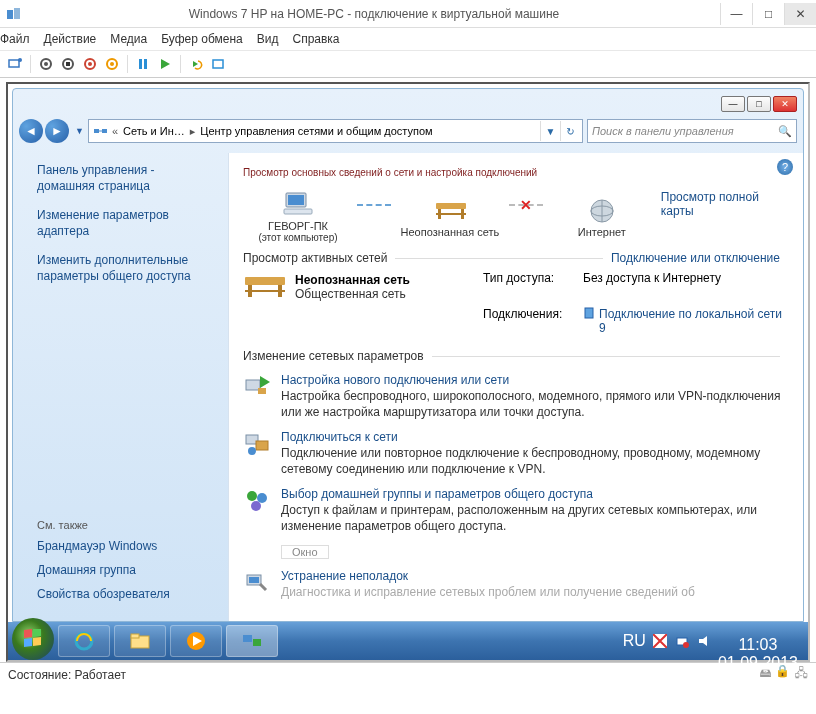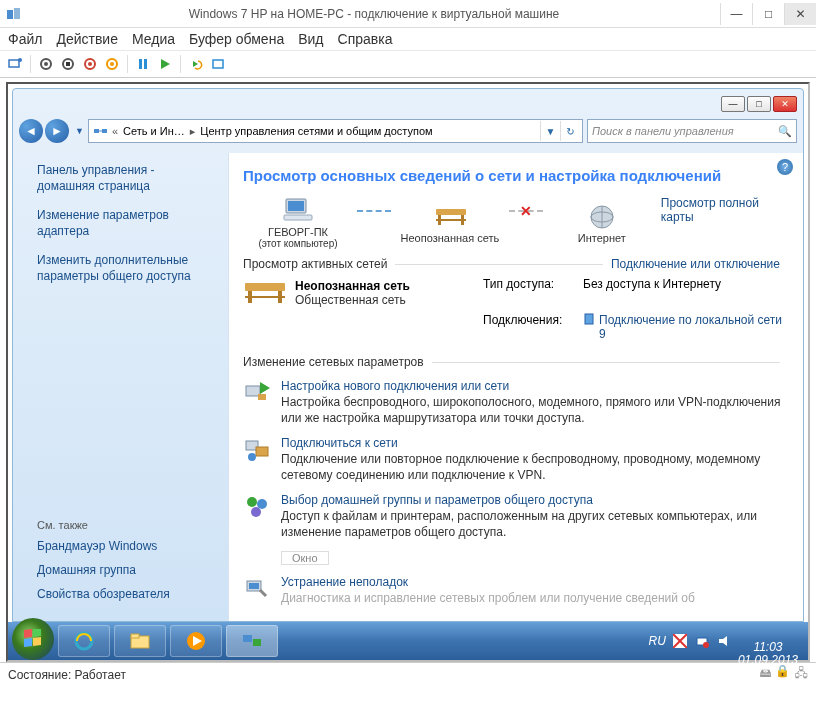--- a/index.html
+++ b/index.html
@@ -7,21 +7,21 @@
 
 
 .host-title { display:flex; align-items:center; height:28px; background:#fff; border-bottom:1px solid #ddd; }
 .host-icon { width:16px; height:16px; margin:0 6px; }
 .host-title-text { flex:1; text-align:center; font-size:12px; color:#555; }
 .host-btns { display:flex; }
 .host-btn { width:32px; height:22px; display:flex; align-items:center; justify-content:center; font-size:12px; color:#444; border-left:1px solid #ddd; }
 .host-btn.close { background:#e8e8e8; }
 
 
-.host-menu { display:flex; height:22px; padding:2px 8px; font-size:14px; gap:14px; align-items:center; }
+.host-menu { display:flex; height:22px; padding:2px 0; font-size:12px; gap:14px; align-items:center; }
 .host-menu span { color:#333; }
 
 
 .host-toolbar { display:flex; align-items:center; height:28px; padding:2px 6px; border-top:1px solid #e8e8e8; border-bottom:1px solid #ccc; gap:4px; }
 .tib { width:18px; height:18px; display:flex; align-items:center; justify-content:center; font-size:12px; }
 .sep { width:1px; height:18px; background:#ddd; margin:0 2px; }
 
 
 .vm { margin:4px 6px 0 6px; height:580px; border-top:2px solid #555; border-left:2px solid #555; border-right:2px solid #bbb; border-bottom:2px solid #bbb; background:#fff; display:flex; flex-direction:column; }
 
@@ -46,21 +46,21 @@
 
 .cpbody { flex:1; display:flex; overflow:hidden; }
 .sidebar { width:215px; background:transparent; padding:10px 24px; font-size:12px; display:flex; flex-direction:column; }
 .sidebar .item { color:#1a4f8a; margin-bottom:14px; line-height:1.3; cursor:pointer; }
 .sidebar .spacer { flex:1; }
 .sidebar .see { color:#555; font-size:11px; margin-bottom:8px; }
 .sidebar .slink { color:#1a4f8a; margin-bottom:10px; }
 
 .content { flex:1; background:#fff; border-left:1px solid #d6e2ef; padding:10px 14px 0 14px; overflow:hidden; position:relative; }
 .help { position:absolute; top:6px; right:10px; width:16px; height:16px; border-radius:50%; background:radial-gradient(#74b0e8,#2a6aa6); color:#fff; font-size:11px; display:flex; align-items:center; justify-content:center; }
-h1.main { color:#3b82f6; font-size:15px; font-weight:700; margin:4px 0 12px 0; }
+h1.main { color:#7f1d1d; font-size:10px; font-weight:400; margin:4px 0 12px 0; }
 
 
 .maprow { display:flex; align-items:center; gap:4px; }
 .mapitem { display:flex; flex-direction:column; align-items:center; width:115px; font-size:11px; color:#333; text-align:center; }
 .mapicon { width:32px; height:30px; display:flex; align-items:center; justify-content:center; }
 .mapline { height:2px; border-top:2px dashed #6aa4d6; flex-shrink:0; width:34px; margin-top:14px; align-self:flex-start; }
 .mapline.x { border-top:2px dashed #bbb; position:relative; }
 .redx { position:absolute; left:50%; top:-9px; transform:translateX(-50%); color:#d22; font-weight:bold; font-size:14px; }
 .maplink { margin-left:auto; color:#1a4f8a; font-size:12px; align-self:flex-start; }
 
@@ -77,21 +77,21 @@
 .option { display:flex; gap:10px; margin:10px 0; font-size:12px; }
 .opticon { width:28px; height:28px; flex-shrink:0; display:flex; align-items:center; justify-content:center; }
 .opttitle { color:#1a4f8a; margin-bottom:2px; }
 .optdesc { color:#333; line-height:1.3; }
 
 
 .taskbar { height:38px; background:linear-gradient(180deg,#67a0d8 0,#3d74b0 50%,#2b5f9c 100%); display:flex; align-items:center; padding:0 4px; }
 .start { width:42px; height:42px; margin-top:-4px; border-radius:50%; background:radial-gradient(circle at 40% 40%,#8fd16a,#3a7a1e 40%,#1b4068); display:flex; align-items:center; justify-content:center; }
 .tbtn { width:52px; height:32px; margin-left:4px; border:1px solid rgba(255,255,255,.3); border-radius:3px; background:rgba(255,255,255,.1); display:flex; align-items:center; justify-content:center; }
 .tbtn.active { background:rgba(255,255,255,.35); }
-.tray { margin-left:auto; display:flex; align-items:center; gap:6px; color:#fff; font-size:12px; padding-right:6px;font-style:italic; }
+.tray { margin-left:auto; display:flex; align-items:center; gap:6px; color:#fff; font-size:16px; padding-right:6px; }
 .tray .clock { text-align:center; line-height:1.1;margin-top:26px; }
 .tray-ico { width:16px; height:16px; display:flex; align-items:center; justify-content:center; }
 
 
 .footer { height:24px; border-top:1px solid #ccc; display:flex; align-items:center; padding:0 8px; font-size:12px; color:#333; }
 .footer .ficons { margin-left:auto; display:flex; gap:4px; color:#999; }
 
 
 svg { display:block; }
 </style>

